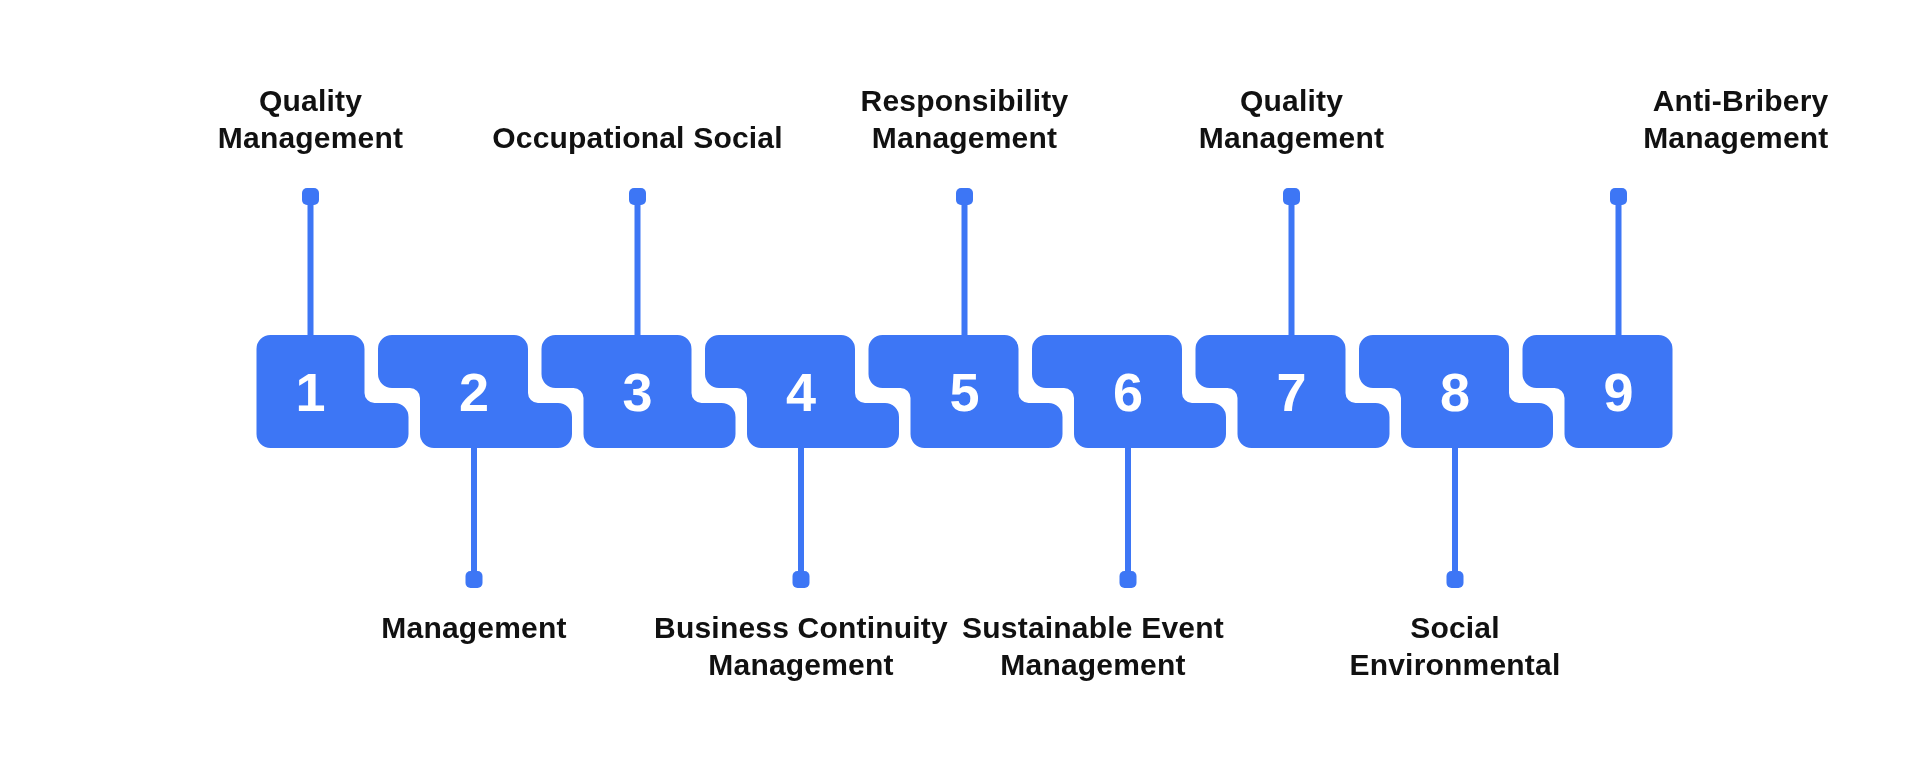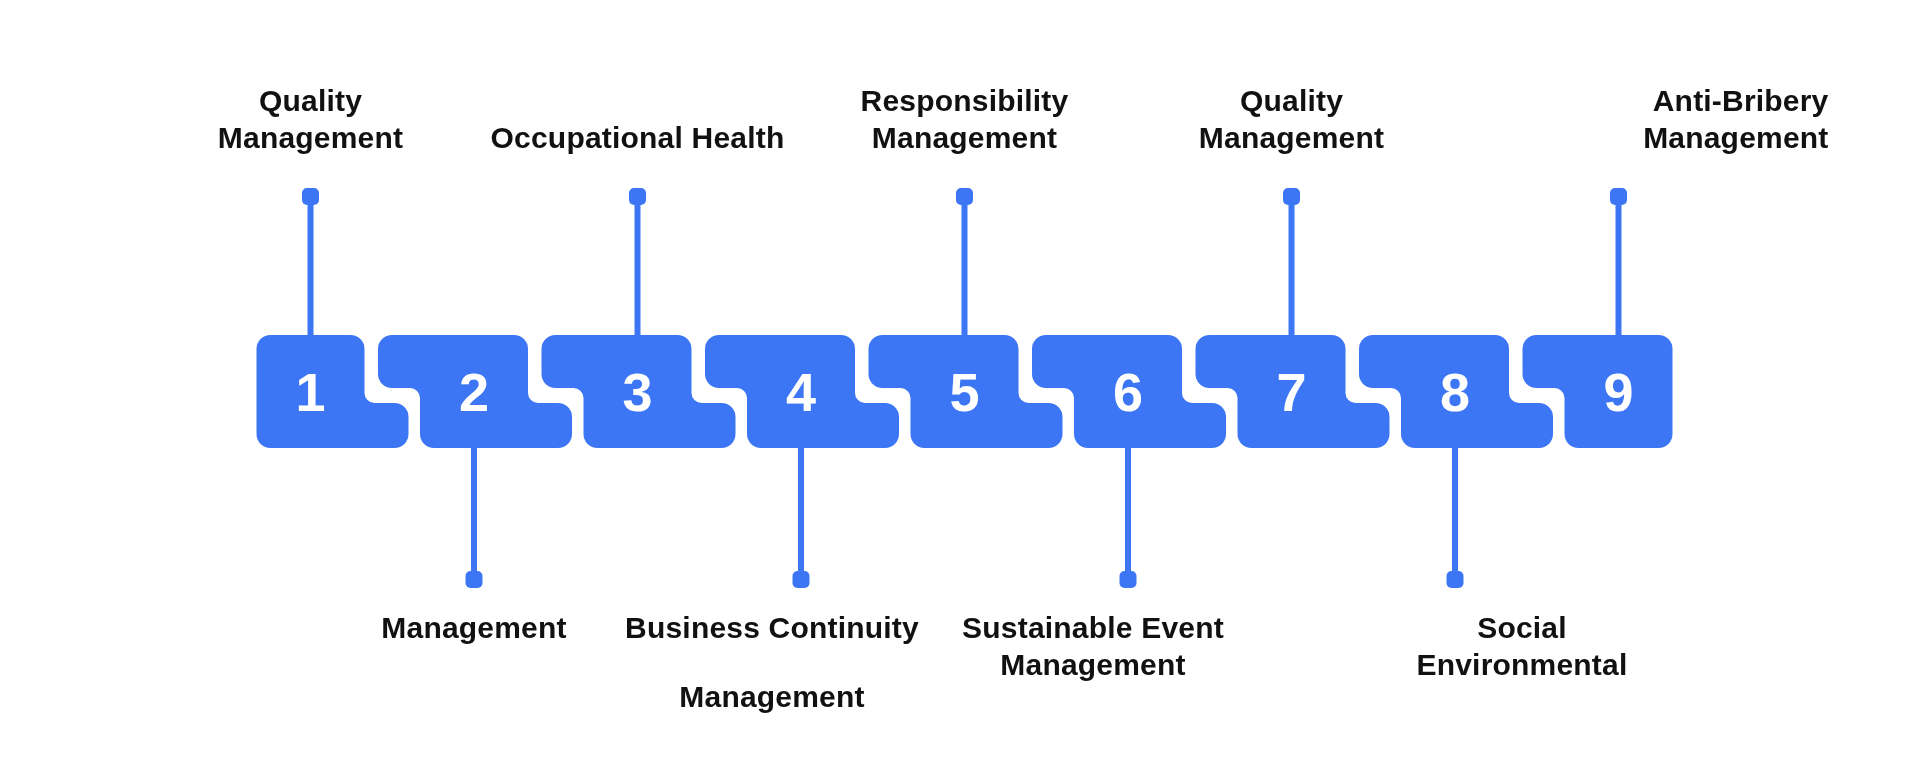--- a/index.html
+++ b/index.html
@@ -95,39 +95,39 @@
     </svg>
   <div id="labels-layer">
       <div class="step-label top" style="left: 100.5px;">
         <span>Quality</span>
         <span>Management</span>
       </div>
       <div class="step-label bottom" style="left: 264px;">
         <span>Management</span>
       </div>
       <div class="step-label top" style="left: 427.5px;">
-        <span>Occupational Health</span>
+        <span>Occupational Social</span>
       </div>
-      <div class="step-label bottom" style="left: 562px; gap: 32px;">
+      <div class="step-label bottom" style="left: 591px;">
         <span>Business Continuity</span>
         <span>Management</span>
       </div>
       <div class="step-label top" style="left: 754.5px;">
         <span>Responsibility</span>
         <span>Management</span>
       </div>
       <div class="step-label bottom" style="left: 883px;">
         <span>Sustainable Event</span>
         <span>Management</span>
       </div>
       <div class="step-label top" style="left: 1081.5px;">
         <span>Quality</span>
         <span>Management</span>
       </div>
-      <div class="step-label bottom" style="left: 1312px;">
+      <div class="step-label bottom" style="left: 1245px;">
         <span>Social</span>
         <span>Environmental</span>
       </div>
       <div class="step-label top" style="left: 1408.5px; align-items: flex-end;">
         <span>Anti-Bribery</span>
         <span>Management</span>
       </div>
     </div>
 </div>
 

